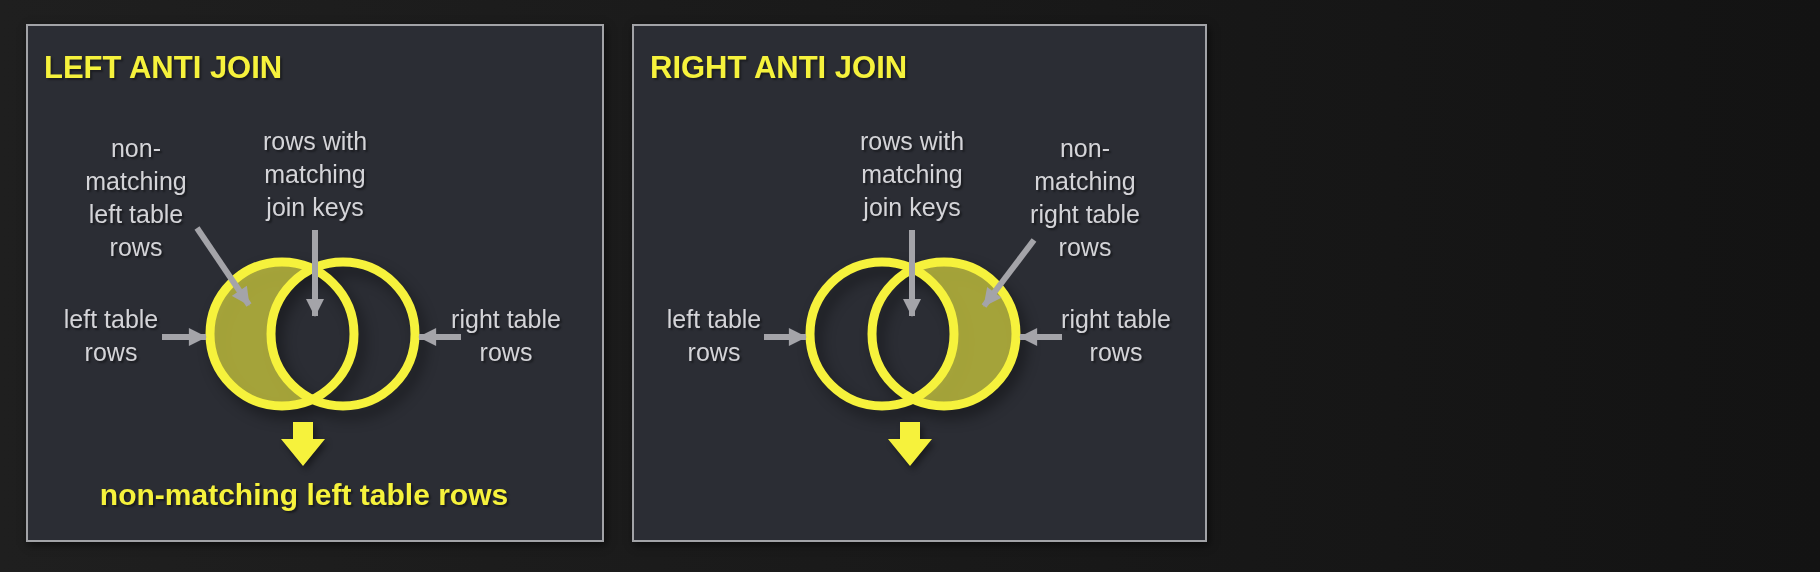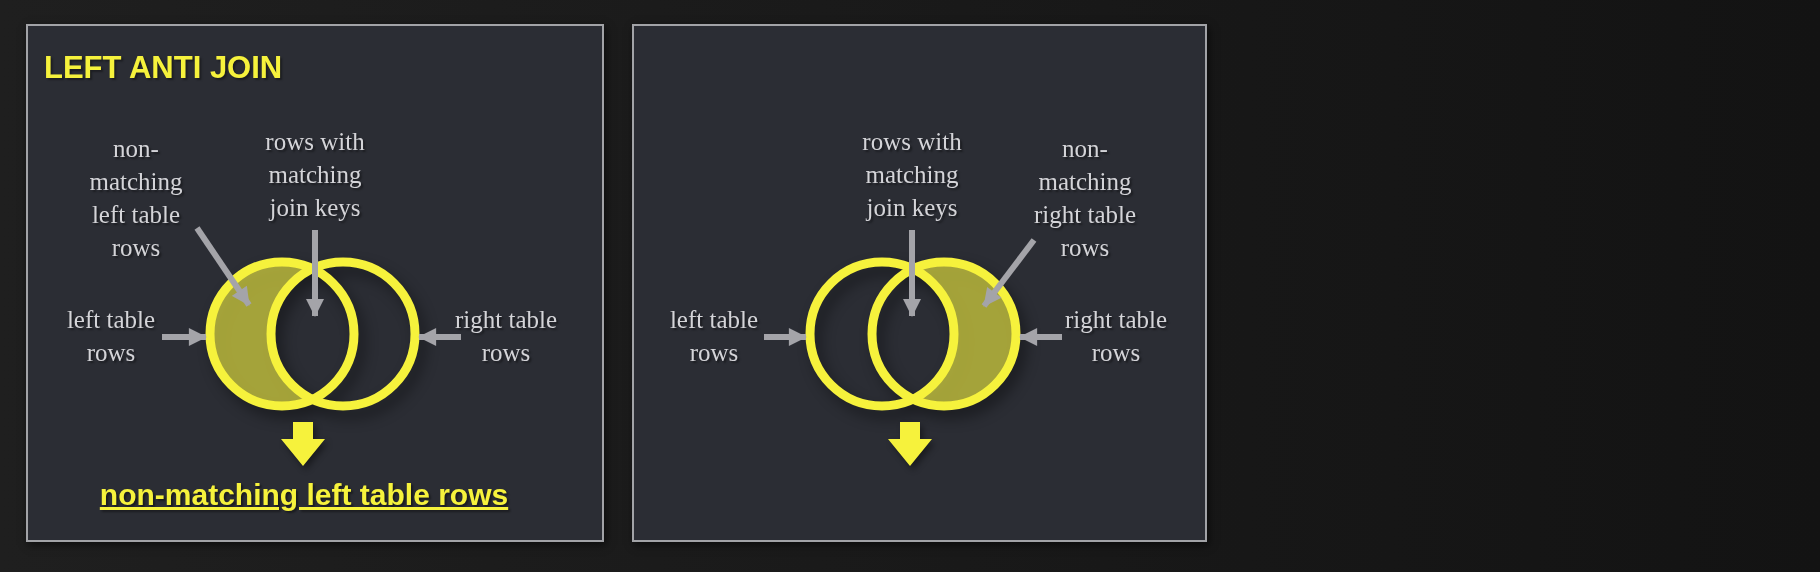--- a/index.html
+++ b/index.html
@@ -16,27 +16,26 @@
   .panel-title{
     position:absolute;left:16px;top:16px;
     font-size:31px;font-weight:bold;color:#f6f23c;letter-spacing:0px;
     text-shadow:2px 2px 2px rgba(0,0,0,0.35);white-space:nowrap;margin-top:8px;
   }
   .venn{position:absolute;left:0;top:0;}
   .vg{filter:drop-shadow(6px 8px 7px rgba(0,0,0,0.40));}
   .block-arrow{filter:drop-shadow(3px 4px 3px rgba(0,0,0,0.40));}
   .lbl{
     position:absolute;color:#d4d4d8;font-size:25px;line-height:33px;
-    text-align:center;text-shadow:2px 2px 2px rgba(0,0,0,0.40);font-family:Liberation Serif, serif;
+    text-align:center;text-shadow:2px 2px 2px rgba(0,0,0,0.40);
   }
   .result{
     position:absolute;transform:translateX(-50%);white-space:nowrap;
     font-size:30px;font-weight:bold;color:#f6f23c;
     text-shadow:2px 2px 2px rgba(0,0,0,0.40);
-    text-decoration:underline;
   }
 </style>
 </head>
 <body>
 
 <div class="stage">
 
   <div class="panel" style="left:26px;width:578px;">
     <div class="panel-title">LEFT ANTI JOIN</div>
 
@@ -87,20 +86,21 @@
 
     <div class="lbl" style="left:388px;top:277px;width:180px;">
       <div>right table</div>
       <div>rows</div>
     </div>
 
     <div class="result" style="left:276px;top:452px;">non-matching left table rows</div>
   </div>
 
   <div class="panel" style="left:632px;width:575px;">
+    <div class="panel-title">RIGHT ANTI JOIN</div>
 
     <svg class="venn" width="575" height="518" viewBox="0 0 575 518">
       <defs>
         <marker id="ahR" viewBox="0 0 10 10" refX="9.5" refY="5" markerWidth="3.4" markerHeight="3" orient="auto">
           <path d="M0,0 L10,5 L0,10 z" fill="#a4a4a9"></path>
         </marker>
         <mask id="maskR">
           <rect x="0" y="0" width="575" height="518" fill="white"></rect>
           <circle cx="248" cy="308" r="72" fill="black"></circle>
         </mask>

